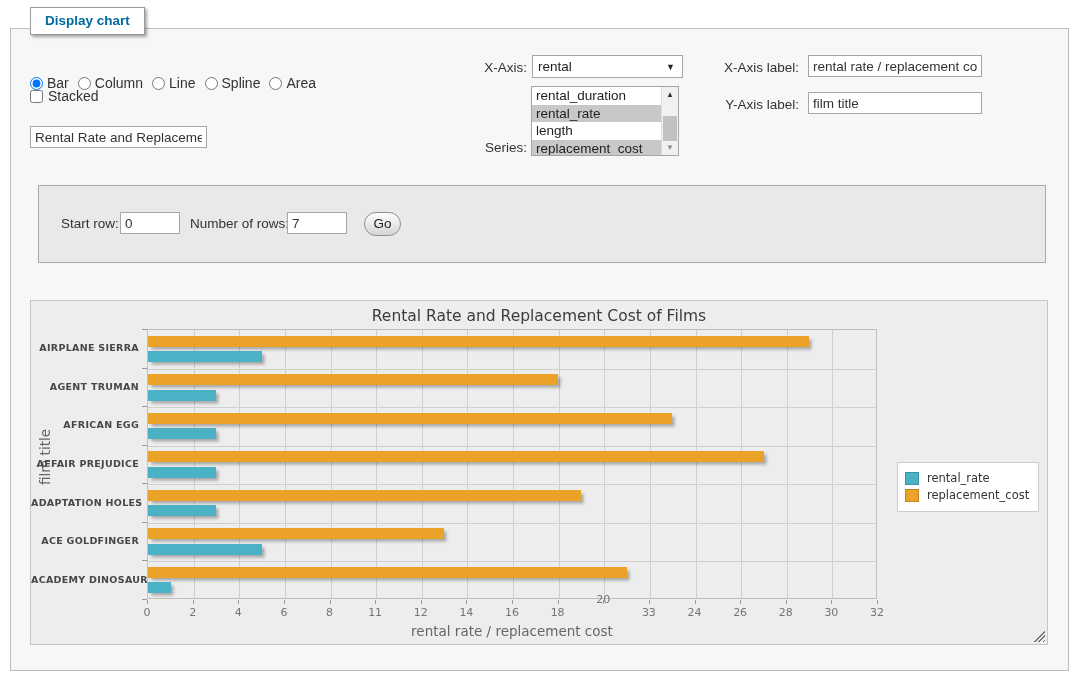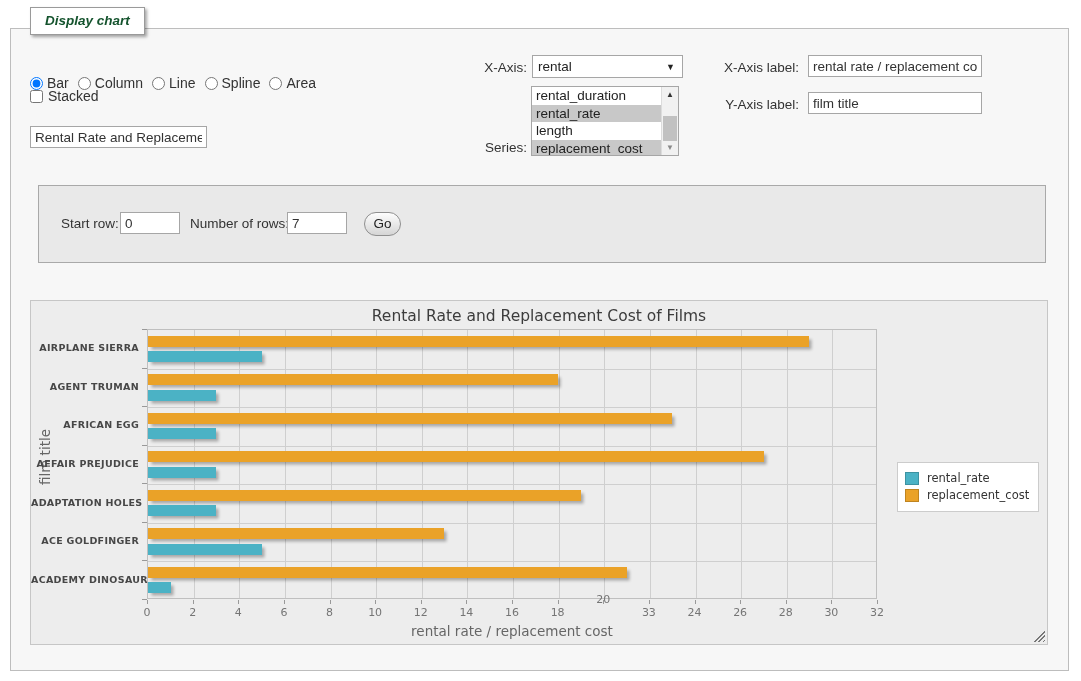--- a/index.html
+++ b/index.html
@@ -10,23 +10,22 @@
   }
 
   
   .fieldset-box {
     position:absolute; left:10px; top:28px; width:1059px; height:643px;
     border:1px solid #bdbdbd; background:#f7f7f7;
   }
   .legend-box {
     position:absolute; left:30px; top:7px; z-index:3;
     background:#fff; border:1px solid #9a9a9a; padding:5px 14px 6px 14px;
-    font-weight:bold; font-size:13.5px; color:#14532d;
+    font-weight:bold; font-size:13.5px; color:#0369a1;
     box-shadow:2px 2px 3px rgba(0,0,0,0.35);
-    font-style:italic;
   }
 
   
   .radio-row { position:absolute; left:30px; top:55px; display:flex; align-items:center;margin-top:20px; }
   .radio-row label { display:flex; align-items:center; margin-right:9px; font-size:14px; color:#333; cursor:default; }
   .radio-row input { margin-right:4px; }
   .check-row { position:absolute; left:30px; top:88px; display:flex; align-items:center; font-size:14px; }
   .check-row input { margin-right:5px; }
 
   .lbl { position:absolute; font-size:13.5px; color:#333; white-space:nowrap; }
@@ -232,21 +231,21 @@
 <div class="xtick" style="left: 98px; top: 305px;">0</div>
     <div class="tick-mark" style="left: 116px; top: 299px; width: 1px; height: 4px;"></div>
     <div class="xtick" style="left: 143.625px; top: 305px;">2</div>
     <div class="tick-mark" style="left: 161.625px; top: 299px; width: 1px; height: 4px;"></div>
     <div class="xtick" style="left: 189.25px; top: 305px;">4</div>
     <div class="tick-mark" style="left: 207.25px; top: 299px; width: 1px; height: 4px;"></div>
     <div class="xtick" style="left: 234.875px; top: 305px;">6</div>
     <div class="tick-mark" style="left: 252.875px; top: 299px; width: 1px; height: 4px;"></div>
     <div class="xtick" style="left: 280.5px; top: 305px;">8</div>
     <div class="tick-mark" style="left: 298.5px; top: 299px; width: 1px; height: 4px;"></div>
-    <div class="xtick" style="left: 326.125px; top: 305px;">10</div>
+    <div class="xtick" style="left: 326.125px; top: 305px;">11</div>
     <div class="tick-mark" style="left: 344.125px; top: 299px; width: 1px; height: 4px;"></div>
     <div class="xtick" style="left: 371.75px; top: 305px;">12</div>
     <div class="tick-mark" style="left: 389.75px; top: 299px; width: 1px; height: 4px;"></div>
     <div class="xtick" style="left: 417.375px; top: 305px;">14</div>
     <div class="tick-mark" style="left: 435.375px; top: 299px; width: 1px; height: 4px;"></div>
     <div class="xtick" style="left: 463px; top: 305px;">16</div>
     <div class="tick-mark" style="left: 481px; top: 299px; width: 1px; height: 4px;"></div>
     <div class="xtick" style="left: 508.625px; top: 305px;">18</div>
     <div class="tick-mark" style="left: 526.625px; top: 299px; width: 1px; height: 4px;"></div>
     <div class="xtick" style="left: 554.25px; top: 292px;">20</div>

